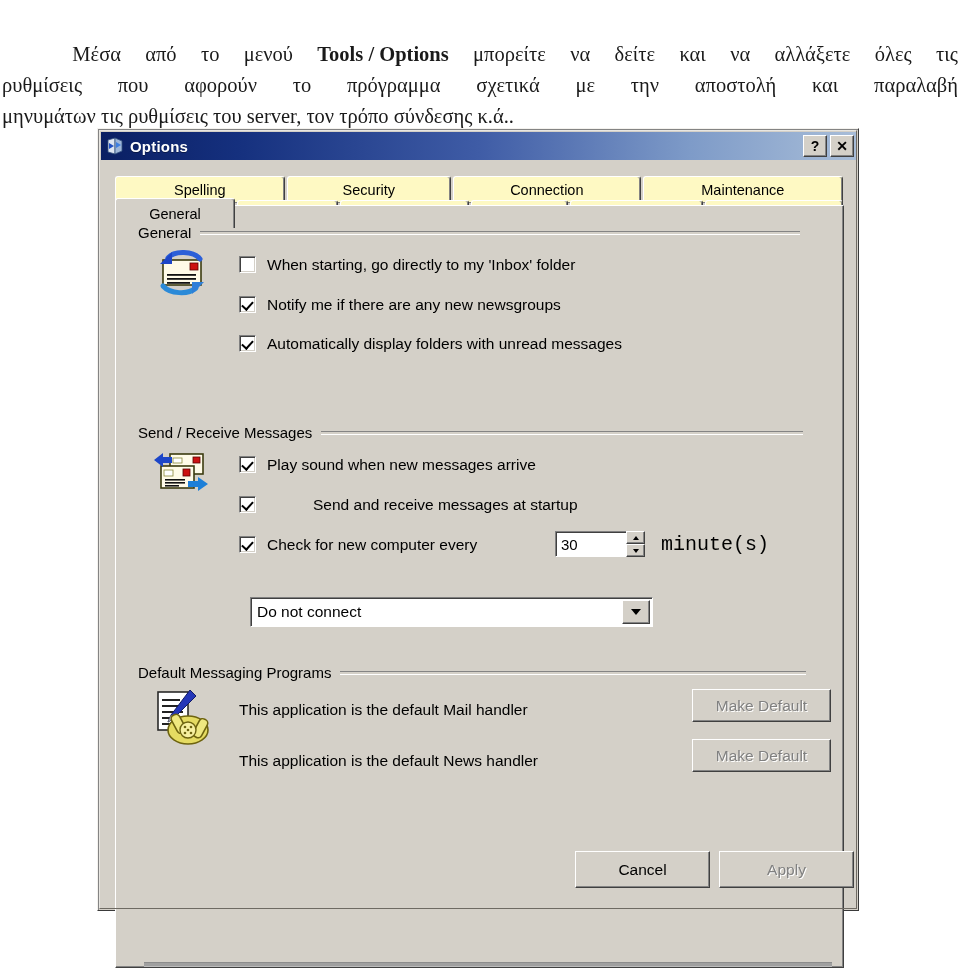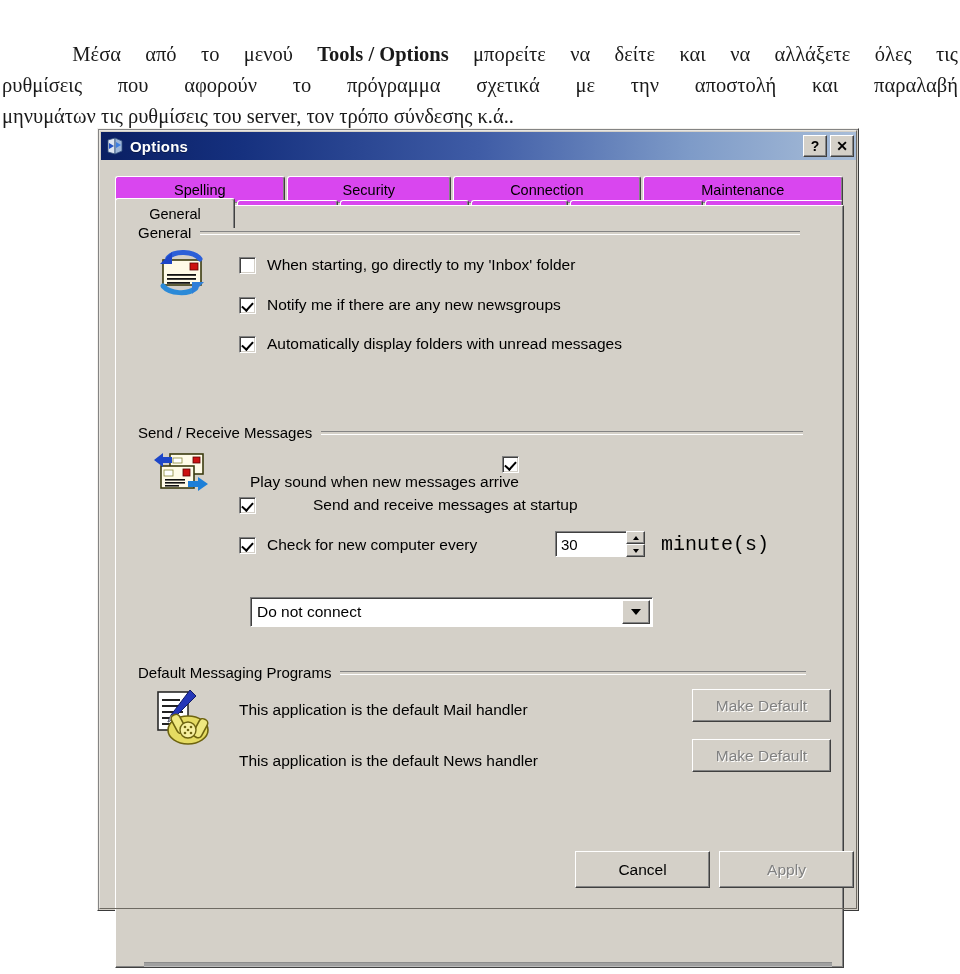--- a/index.html
+++ b/index.html
@@ -84,21 +84,21 @@
 
   
   .tabstrip{
     position:absolute;left:17px;top:47px;width:730px;height:46px;
   }
   .tabrow{position:absolute;left:0;width:730px;height:29px;display:flex;}
   .tabrow.row-top{top:0;}
   .tabrow.row-bottom{top:24px;}
   .tab{
     height:27px;
-    background:#d946ef;
+    background:#fef9c3;
     border-top:1px solid #ffffff;
     border-left:1px solid #ffffff;
     border-right:1px solid #404040;
     box-shadow:inset -1px 0 0 #848484;
     display:flex;align-items:center;justify-content:center;
     font-size:14.5px;color:#000;
     font-family:"Liberation Sans", sans-serif;
     box-sizing:border-box;cursor:default;
     margin-right:2px;
     border-radius:3px 3px 0 0;
@@ -143,21 +143,21 @@
     font-family:"Liberation Sans", sans-serif;
     white-space:nowrap;
   }
   .group-head .gline{
     height:2px;margin-left:9px;
     border-top:1px solid #848484;
     border-bottom:1px solid #ffffff;
   }
 
   
-  .chk-row{position:absolute;display:flex;align-items:flex-end;}
+  .chk-row{position:absolute;display:flex;align-items:flex-start;}
   .chkbox{
     width:17px;height:17px;flex:none;
     background:#ffffff;
     border-top:1px solid #808080;border-left:1px solid #808080;
     border-right:1px solid #ffffff;border-bottom:1px solid #ffffff;
     box-shadow:inset 1px 1px 0 #404040, inset -1px -1px 0 #d4d0c8;
     box-sizing:border-box;position:relative;cursor:default;
   }
   .chkbox.checked::after{
     content:"";position:absolute;left:4px;top:2px;
@@ -398,21 +398,21 @@
           <g fill="#111">
             <rect x="13" y="31" width="20" height="1.6"></rect>
             <rect x="13" y="34" width="20" height="1.6"></rect>
             <rect x="13" y="37" width="14" height="1.6"></rect>
           </g>
           <path d="M2 12 L11 5 L11 9 L20 9 L20 15 L11 15 L11 19 Z" fill="#1d46c8"></path>
           <path d="M56 36 L46 29 L46 33 L36 33 L36 39 L46 39 L46 43 Z" fill="#1d7fd8"></path>
         </svg>
       </div>
 
-      <div class="chk-row" style="left:123px;top:250px;flex-direction:column;">
+      <div class="chk-row" style="left:123px;top:250px;">
         <span class="chkbox checked"></span>
         <span class="chk-label">Play sound when new messages arrive</span>
       </div>
       <div class="chk-row" style="left:123px;top:290px;gap:46px;">
         <span class="chkbox checked"></span>
         <span class="chk-label">Send and receive messages at startup</span>
       </div>
       <div class="chk-row" style="left:123px;top:330px;">
         <span class="chkbox checked"></span>
         <span class="chk-label">Check for new computer every</span>

